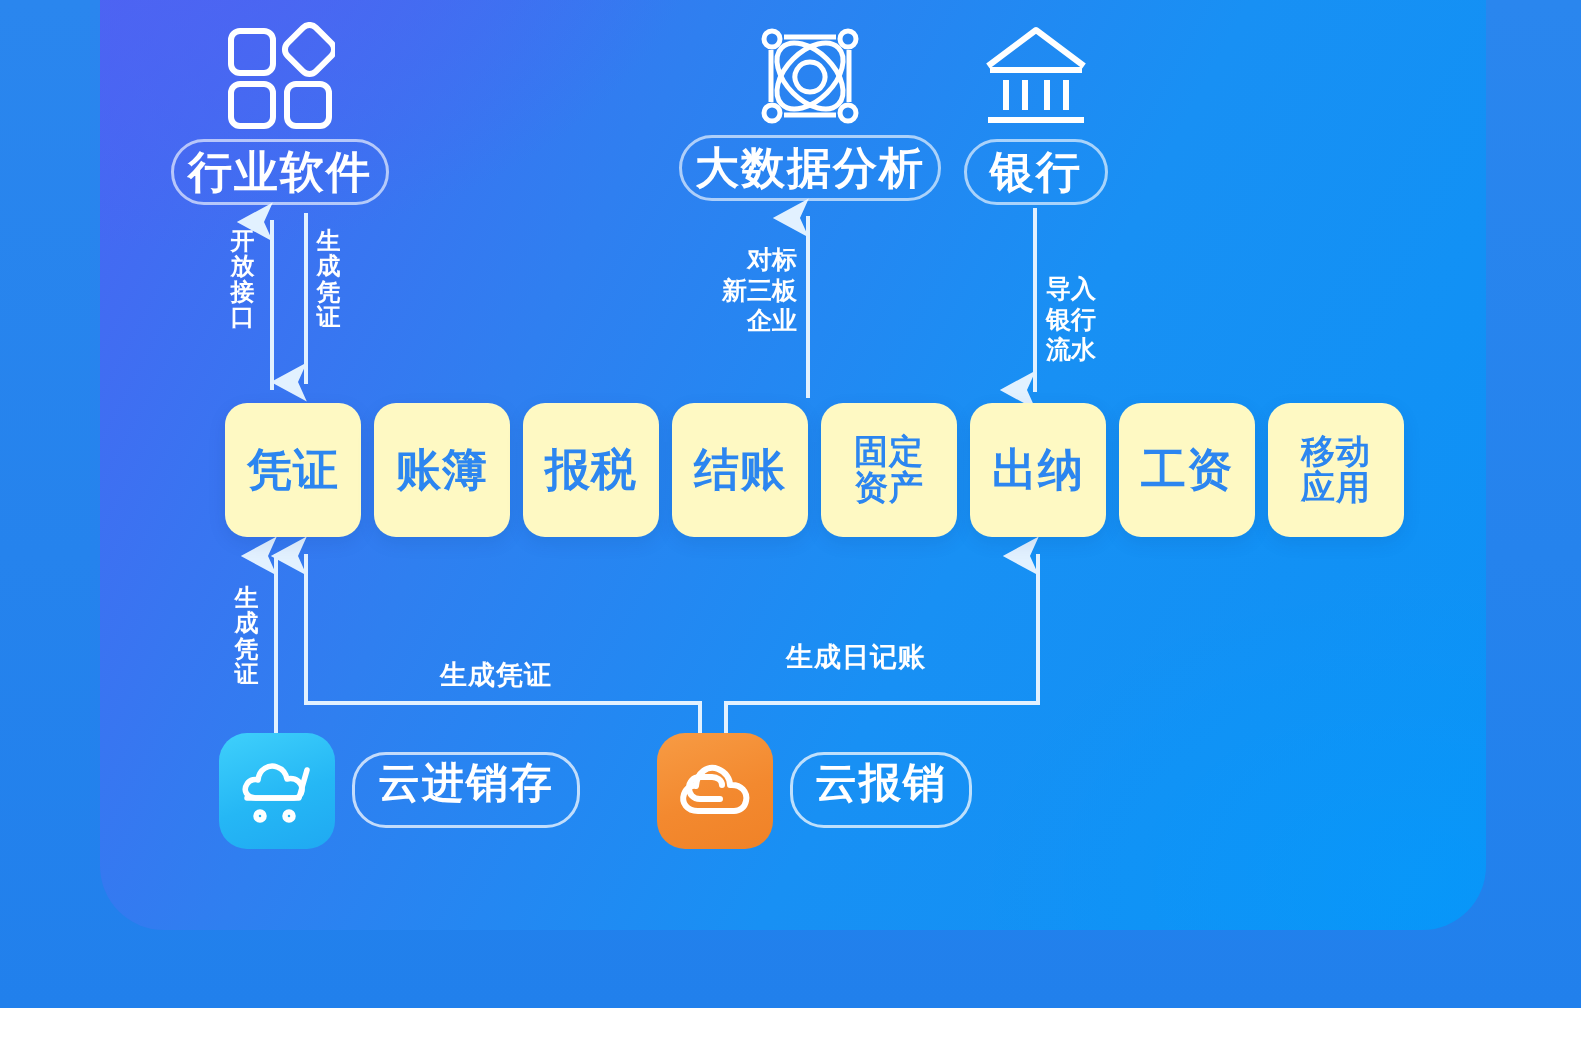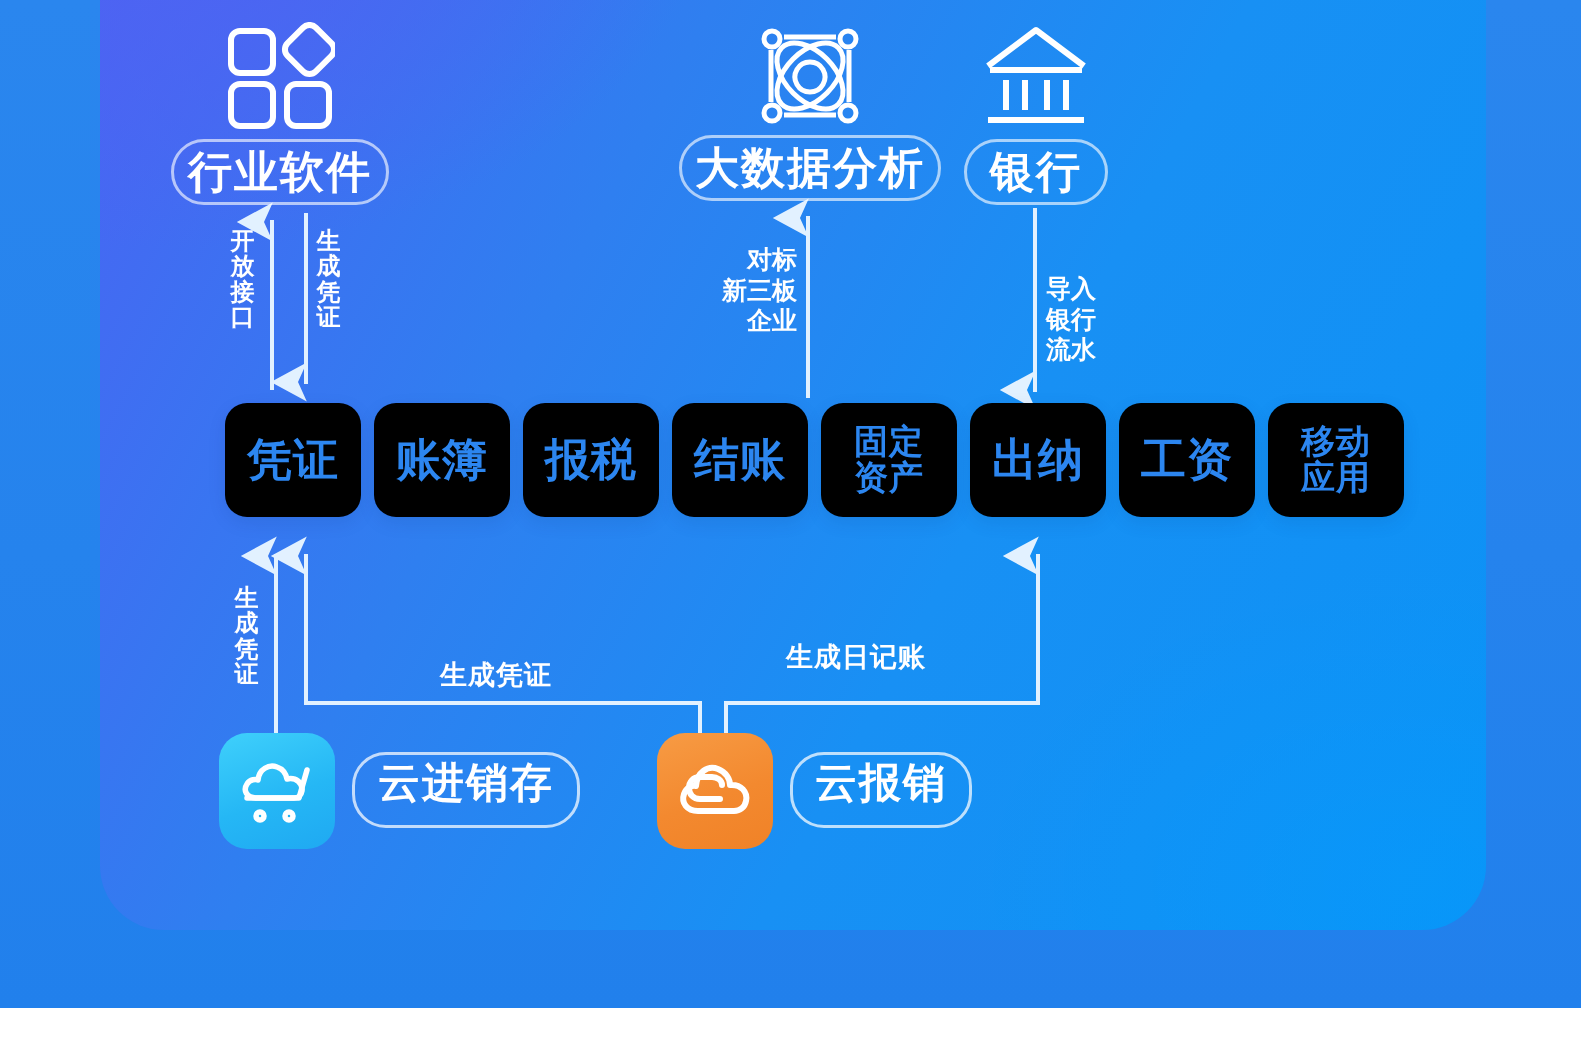--- a/index.html
+++ b/index.html
@@ -56,21 +56,21 @@
     line-height:1.22;text-align:center;white-space:nowrap;
   }
   .hlabel{
     position:absolute;color:#ffffff;font-weight:700;font-size:27px;
     white-space:nowrap;letter-spacing:1px;
   }
 
   
   .cards{position:absolute;left:225px;top:403px;display:flex;gap:13px;}
   .card{
-    width:136px;height:114px;background:#000000;border-radius:22px;
+    width:136px;height:134px;background:#fef9c3;border-radius:22px;
     display:flex;align-items:center;justify-content:center;
     color:#2c86f0;font-weight:700;font-size:45px;letter-spacing:1px;
     line-height:1.05;text-align:center;
     box-shadow:0 6px 18px rgba(0,40,110,.10);
   }
   .card.two-line{font-size:34px;}
   .card span{display:block;}
 
   
   .appicon{

